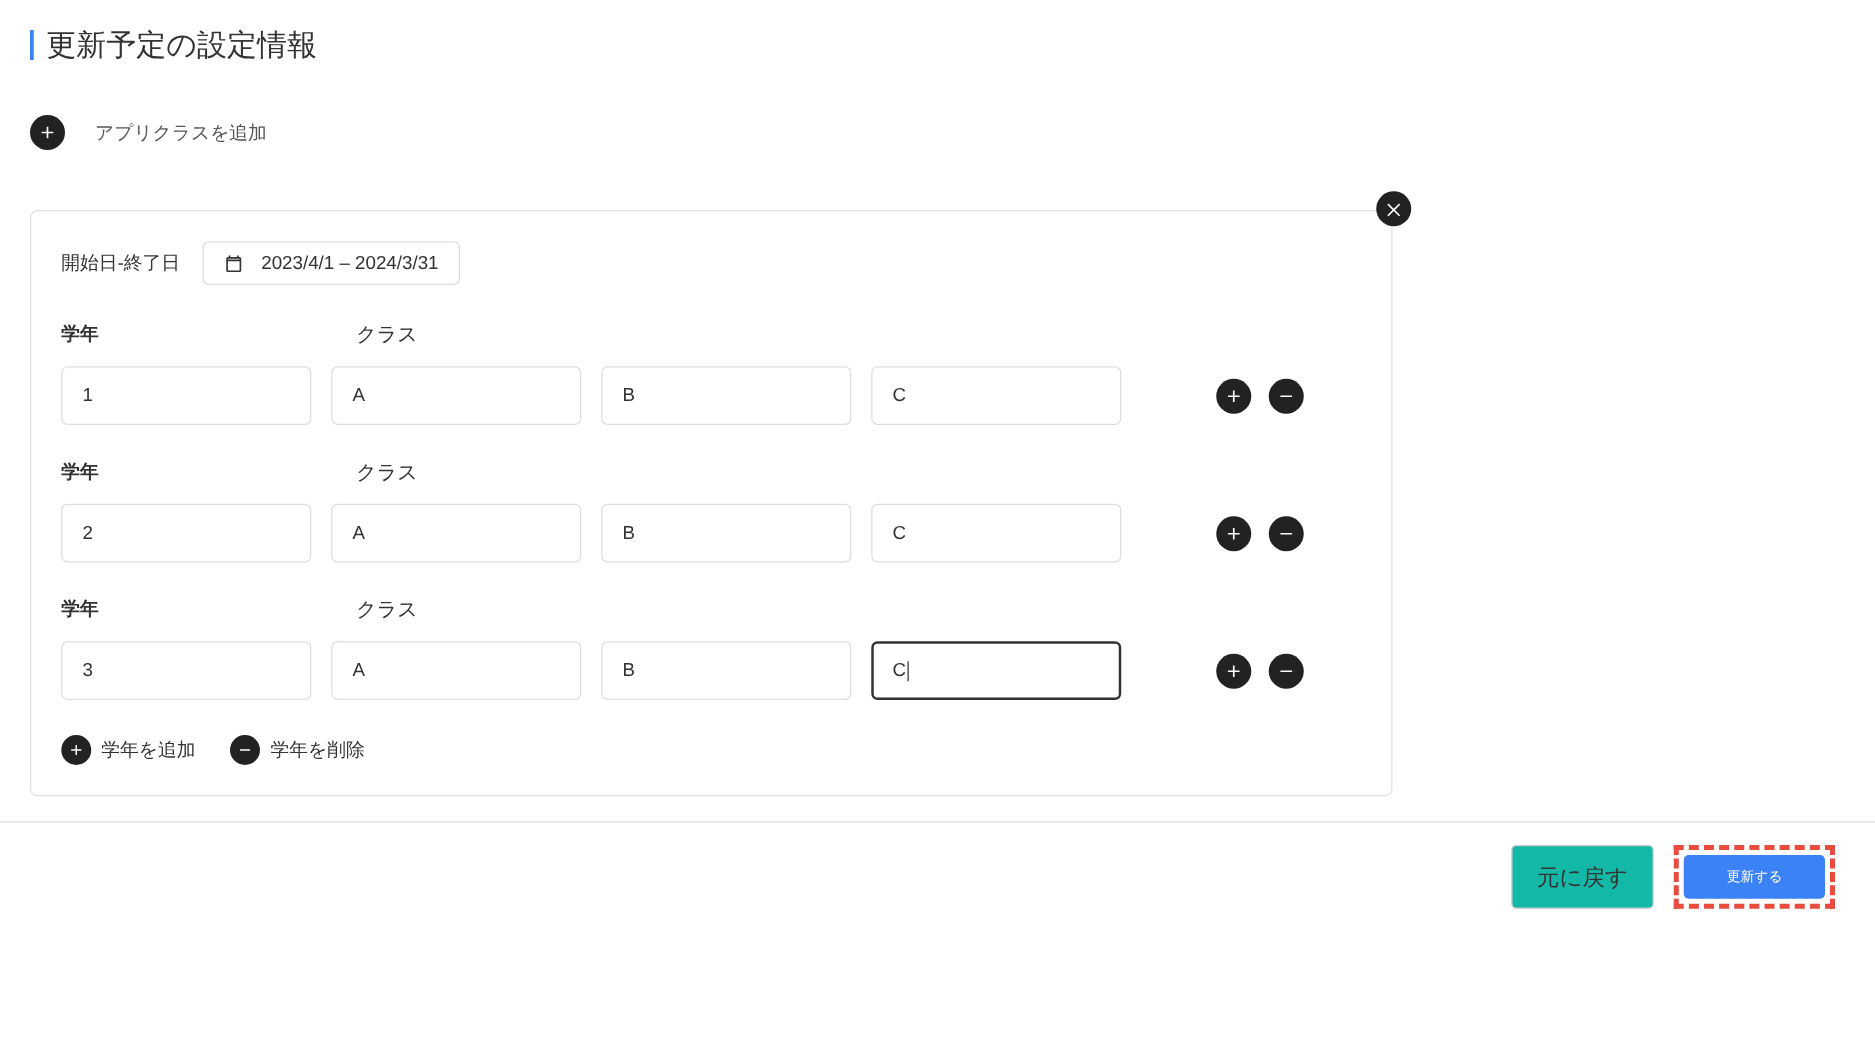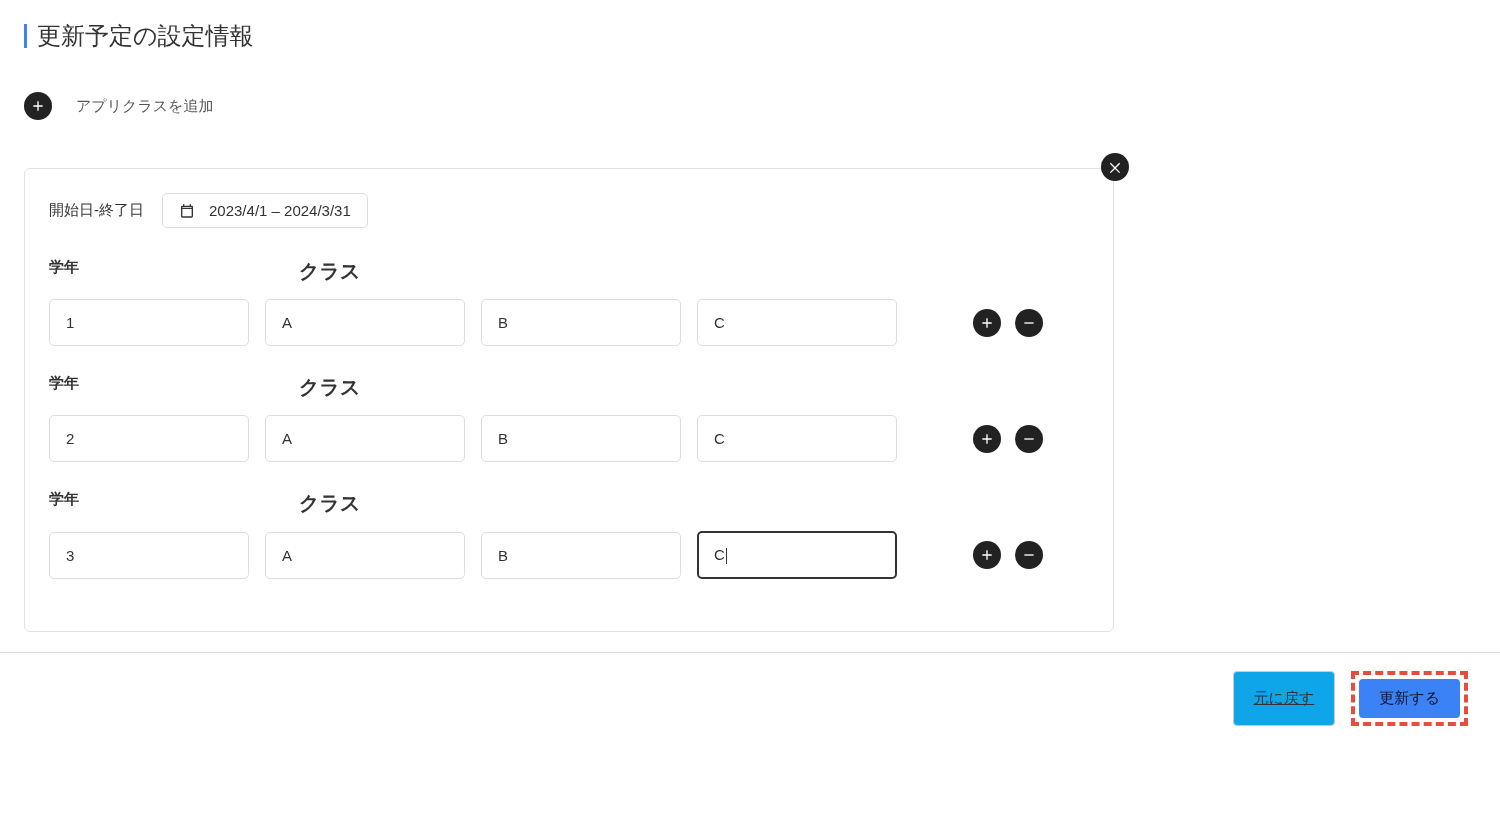--- a/index.html
+++ b/index.html
@@ -76,32 +76,32 @@
     }
     .date-picker-text {
       font-size: 15px;
       color: #333;
     }
     .grade-section {
       margin-bottom: 28px;
     }
     .grade-header-row {
       display: flex;
-      gap: 50px;
+      gap: 36px;
       margin-bottom: 14px;
     }
     .grade-label {
       width: 200px;
       font-size: 15px;
       font-weight: bold;
       color: #333;
     }
     .class-label {
-      font-size: 20px;
-      font-weight: bold;
+      font-size: 16px;
+      font-weight: normal;
       color: #333;
     }
     .grade-input-row {
       display: flex;
       align-items: center;
       gap: 16px;
     }
     .input-box {
       border: 1px solid #ddd;
       border-radius: 5px;
@@ -134,39 +134,38 @@
       font-size: 15px;
     }
     .footer {
       display: flex;
       justify-content: flex-end;
       gap: 16px;
       padding: 18px 32px;
     }
     .btn-secondary {
       border: 1px solid #ccc;
-      background: #0ea5e9;
+      background: #14b8a6;
       color: #333;
       padding: 10px 20px;
       border-radius: 4px;
-      font-size: 15px;
-      cursor: pointer;
-      text-decoration: underline;
+      font-size: 18px;
+      cursor: pointer;
     }
     .update-highlight {
       border: 4px dashed #e74c3c;
       padding: 4px;
     }
     .btn-primary {
       border: none;
       background: #3b82f6;
-      color: #0f172a;
-      padding: 10px 20px;
+      color: #ffffff;
+      padding: 10px 34px;
       border-radius: 4px;
-      font-size: 15px;
+      font-size: 11px;
       cursor: pointer;
     }
     .circle-icon {
       width: 28px;
       height: 28px;
       border-radius: 50%;
       background: #222;
       display: inline-flex;
       align-items: center;
       justify-content: center;
@@ -303,20 +302,38 @@
               <span class="circle-icon">
                 <svg viewBox="0 0 24 24" fill="white">
                   <path d="M5 11h14v2H5z"></path>
                 </svg>
               </span>
             </div>
           </div>
         </div>
       </div>
 
+    <div class="bottom-actions">
+      <div class="bottom-action-item">
+        <span class="circle-icon small">
+          <svg viewBox="0 0 24 24" fill="white">
+              <path d="M11 5h2v6h6v2h-6v6h-2v-6H5v-2h6z"></path>
+            </svg>
+        </span>
+        <span>学年を追加</span>
+      </div>
+      <div class="bottom-action-item">
+        <span class="circle-icon small">
+          <svg viewBox="0 0 24 24" fill="white">
+              <path d="M5 11h14v2H5z"></path>
+            </svg>
+        </span>
+        <span>学年を削除</span>
+      </div>
+    </div>
   </div>
 </div>
 
 <div class="footer">
   <button class="btn-secondary">元に戻す</button>
   <span class="update-highlight">
     <button class="btn-primary">更新する</button>
   </span>
 </div>
 

